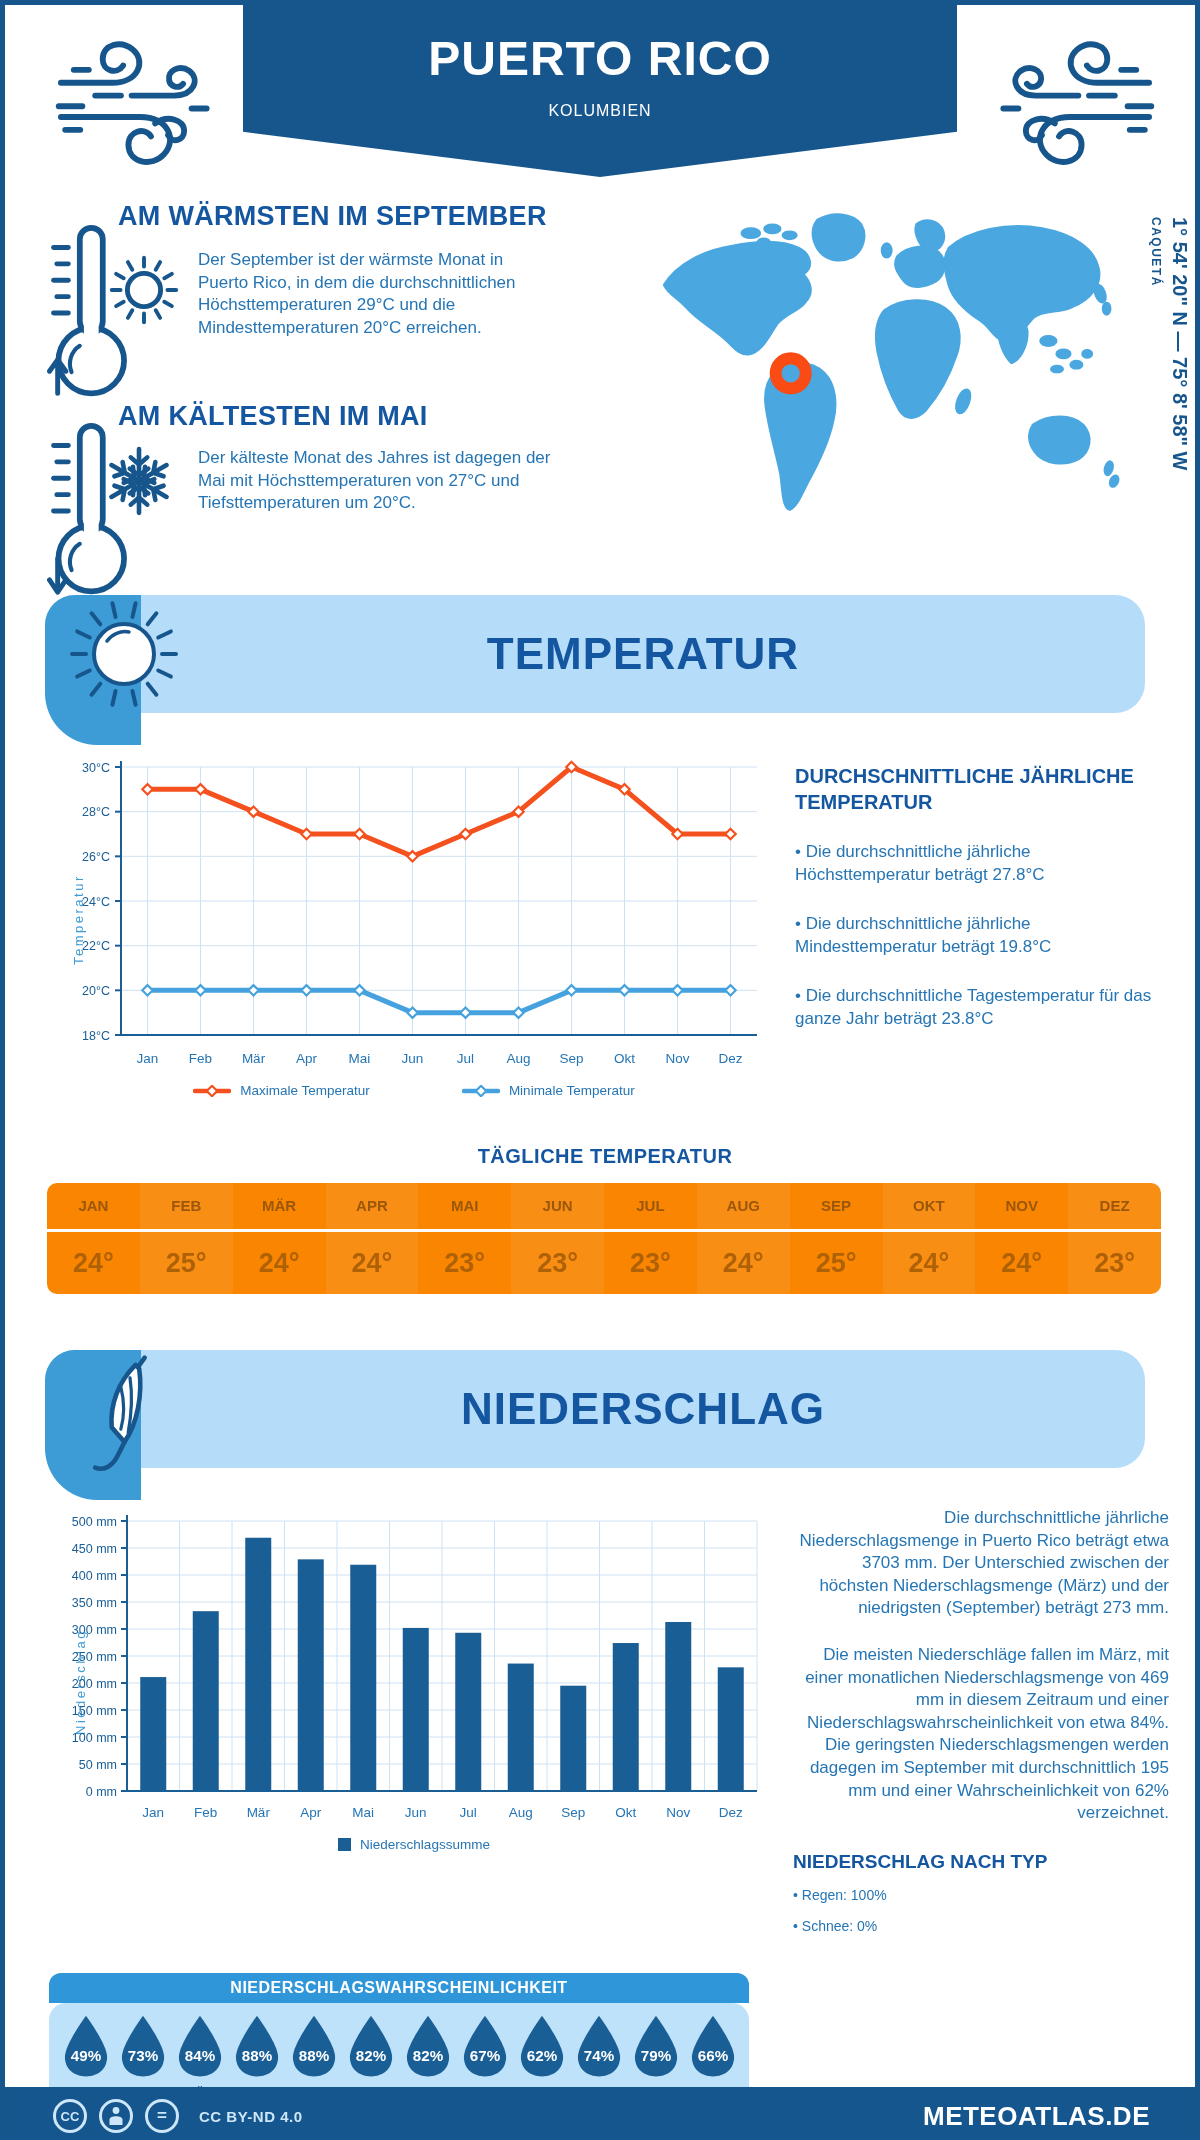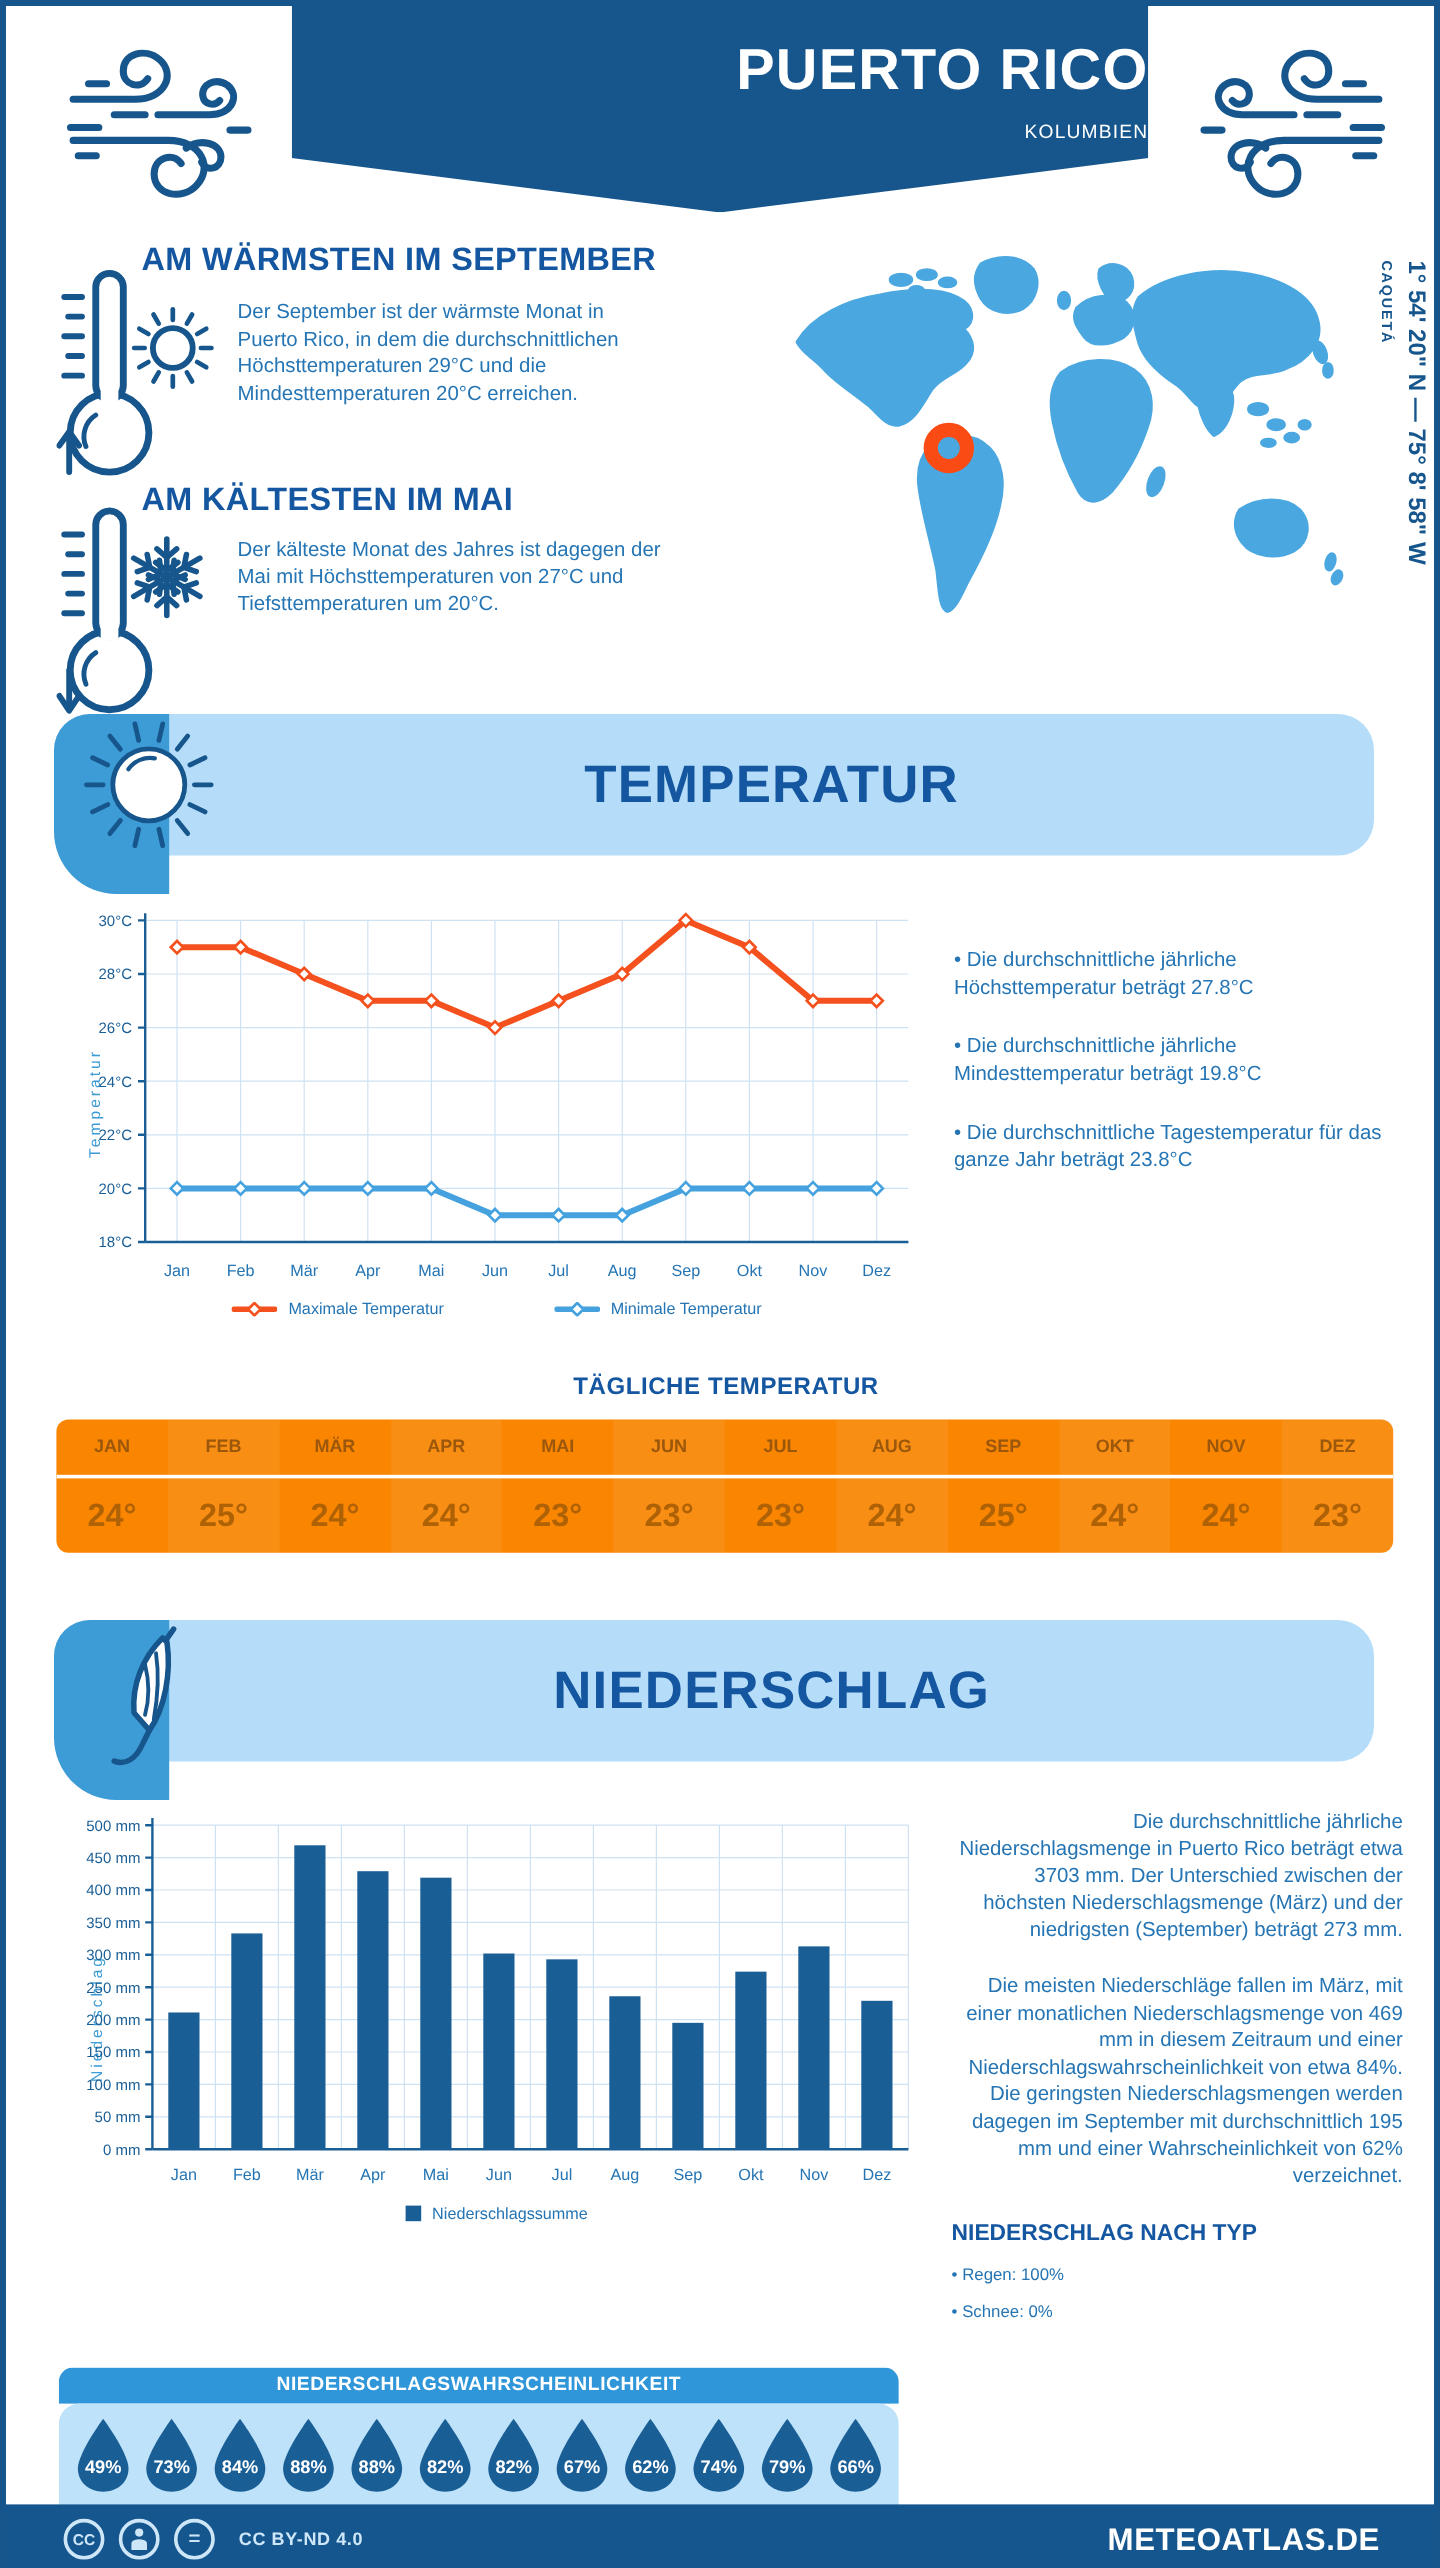--- a/index.html
+++ b/index.html
@@ -13,21 +13,21 @@
   html,body{margin:0;padding:0;background:#e8e8e8;}
   .page{position:relative;width:1200px;height:2140px;margin:0 auto;background:#fff;
     border:5px solid var(--dark-blue);border-bottom:none;box-sizing:border-box;overflow:hidden;
     font-family:"Liberation Sans",sans-serif;}
   .abs{position:absolute;}
   .ln{stroke:var(--dark-blue);fill:none;stroke-linecap:round;stroke-linejoin:round;}
   .fillwhite{fill:#fff;}
 
   
   .ribbon{left:238px;top:-2px;width:714px;height:174px;background:var(--dark-blue);
-    clip-path:polygon(0 0,100% 0,100% 74%,50% 100%,0 74%);text-align:right;color:#fff;}
+    clip-path:polygon(0 0,100% 0,100% 74%,50% 100%,0 74%);text-align:center;color:#fff;}
   .ribbon-title{margin-top:28px;font-size:48px;font-weight:bold;letter-spacing:1px;}
   .ribbon-sub{margin-top:16px;font-size:16px;letter-spacing:1px;}
 
   
   .sec-title{font-size:27px;font-weight:bold;color:var(--heading-blue);letter-spacing:.3px;}
   .body-text{font-size:17px;line-height:1.33;color:var(--text-blue);}
 
   
   .map-coords{left:1186px;top:212px;width:352px;transform:rotate(90deg);transform-origin:0 0;}
   .coords-main{font-size:20px;font-weight:bold;color:var(--dark-blue);white-space:nowrap;}
@@ -365,20 +365,21 @@
     <div class="legend-item">
       <svg width="38" height="12" id="legendMarkMin">
           <line x1="2" y1="6" x2="36" y2="6" stroke="#45A2DF" stroke-width="4.5" stroke-linecap="round"></line>
           <path d="M13.8 6 L19 0.7999999999999998 L24.2 6 L19 11.2 Z" fill="#fff" stroke="#45A2DF" stroke-width="2.2"></path>
         </svg>
       <span>Minimale Temperatur</span>
     </div>
   </div>
 
   <div class="abs" style="left:790px;top:758px;width:372px">
+    <div class="annual-title">DURCHSCHNITTLICHE JÄHRLICHE TEMPERATUR</div>
     <div id="annualBullets">
         <div class="bullet">• Die durchschnittliche jährliche Höchsttemperatur beträgt 27.8°C</div>
         <div class="bullet">• Die durchschnittliche jährliche Mindesttemperatur beträgt 19.8°C</div>
         <div class="bullet">• Die durchschnittliche Tagestemperatur für das ganze Jahr beträgt 23.8°C</div>
       </div>
   </div>
 
   <div class="abs daily-title">TÄGLICHE TEMPERATUR</div>
   <div class="abs daily-table">
     <div class="dt-row head" id="dailyHead">

